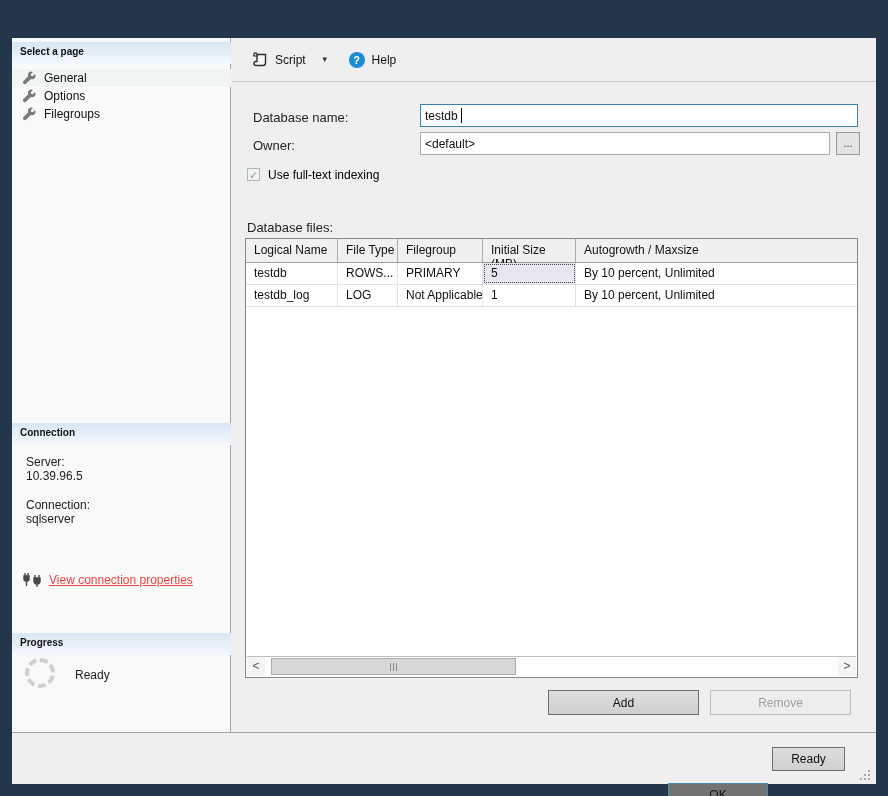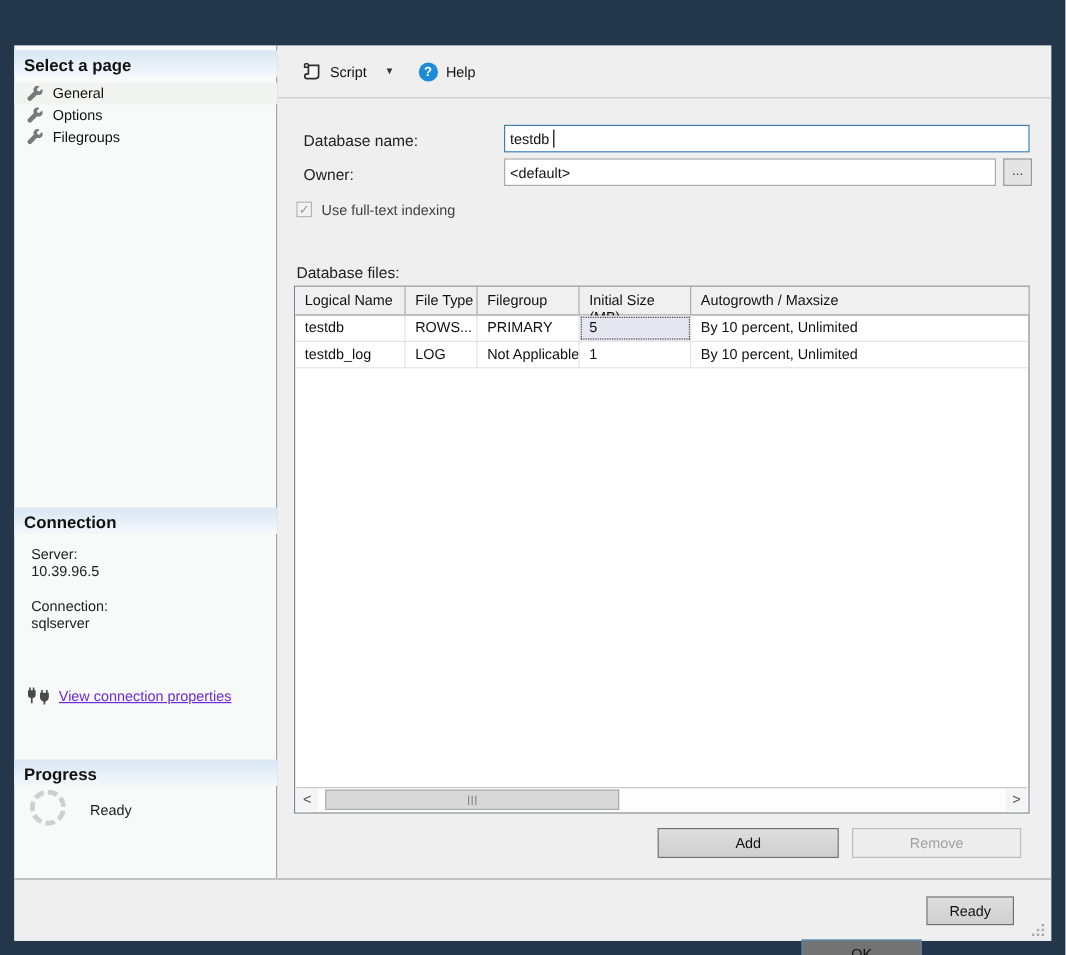--- a/index.html
+++ b/index.html
@@ -17,51 +17,51 @@
   .ctrl.max { width:40px; }
   .ctrl.close { width:54px; background:#C4554E; }
   .max-glyph { width:11px; height:10px; border:2px solid #17293B; }
   .min-glyph { margin-top:-6px; font-size:17px; }
 
   
   .content { position:absolute; left:12px; top:38px; width:864px; height:746px; background:#EFEFEF; }
 
   
   .sidebar { position:absolute; left:0; top:0; width:219px; height:694px; background:#F7FAF8; border-right:1px solid #9FA5AB; }
-  .sect-header { position:absolute; left:0; width:219px; height:22px; background:linear-gradient(to bottom,#D8E6F4,#F4F8FC); font-size:14px; font-weight:bold; color:#111; padding:4px 0 0 8px; }
+  .sect-header { position:absolute; left:0; width:219px; height:22px; background:linear-gradient(to bottom,#D8E6F4,#F4F8FC); font-size:10px; font-weight:bold; color:#111; padding:4px 0 0 8px; }
   .hdr-pages { top:4px; }
   .hdr-conn { top:385px; }
   .hdr-prog { top:595px; }
   .page-item { position:absolute; left:0; width:219px; height:18px; display:flex; align-items:center; cursor:pointer; font-size:12px; color:#111; }
   .page-item .wrench { margin:0 8px 0 10px; }
   .page-item.current { background:#F1F5F2; }
   .conn-label { position:absolute; left:14px; font-size:12px; color:#222; }
   .link-row { position:absolute; left:10px; top:534px; display:flex; align-items:center; }
-  .link { font-size:12px; color:#6d28d9; text-decoration:underline; cursor:pointer; margin-left:7px; }
+  .link { font-size:12px; color:#ef4444; text-decoration:underline; cursor:pointer; margin-left:7px; }
   .spinner { position:absolute; left:13px; top:620px; width:30px; height:30px; border:4px dashed #CFCFCF; border-radius:50%; }
   .ready { position:absolute; left:63px; top:630px; font-size:12px; color:#222; }
 
   
   .main { position:absolute; left:220px; top:0; width:644px; height:694px; background:#EFEFEF; }
   .toolbar { position:absolute; left:0; top:0; width:644px; height:44px; border-bottom:1px solid #C9C9C9; display:flex; align-items:center; }
   .tool-btn { display:flex; align-items:center; cursor:pointer; font-size:12px; color:#111; padding:4px 6px; }
   .tool-btn .lbl { margin-left:7px; }
   .drop-arrow { font-size:8px; color:#333; margin-left:9px; cursor:pointer; }
   .help-circle { width:16px; height:16px; border-radius:50%; background:#1E8BD8; color:#fff; font-size:11px; font-weight:bold; text-align:center; line-height:16px; }
   .script-group { margin-left:14px; }
   .help-group { margin-left:14px; }
 
   .form-label { position:absolute; font-size:13px; color:#222; }
   .fieldwrap { position:absolute; }
   .tb-input { width:100%; height:23px; border:1px solid #ABABAB; background:#fff; font-family:"Liberation Sans",sans-serif; font-size:12px; color:#111; padding:0 4px; outline:none; }
   .tb-input.focused { border:1px solid #3C7FB1; }
   .caret { position:absolute; left:41px; top:4px; width:1px; height:15px; background:#000; }
   .browse-btn { position:absolute; left:604px; top:94px; width:24px; height:23px; background:#E4E4E4; border:1px solid #9A9A9A; font-size:11px; color:#333; text-align:center; line-height:20px; cursor:pointer; }
   .checkbox { position:absolute; left:15px; top:130px; width:13px; height:13px; background:#F2F4F2; border:1px solid #AFB9AF; color:#8FA08F; font-size:11px; line-height:12px; text-align:center; }
-  .chk-label { position:absolute; left:36px; top:130px; font-size:12px; color:#404040; }
+  .chk-label { position:absolute; left:36px; top:130px; font-size:12px; color:#000000; }
 
   
   .files-table { position:absolute; left:13px; top:200px; width:613px; height:440px; background:#fff; border:1px solid #828790; }
   .t-header { display:flex; height:24px; background:#F0F0F0; border-bottom:1px solid #9E9E9E; }
   .t-header .cell { font-size:12px; color:#111; border-right:1px solid #ABABAB; padding:4px 0 0 8px; }
   .t-row { display:flex; height:22px; border-bottom:1px solid #E3E3E3; }
   .t-row .cell { font-size:12px; color:#111; border-right:1px solid #E3E3E3; padding:3px 0 0 8px; white-space:nowrap; overflow:hidden; }
   .c0{width:92px;} .c1{width:60px;} .c2{width:85px;} .c3{width:93px;} .c4{flex:1; border-right:none !important;}
   .cell.sel { background:#E7E7F1; outline:1px dotted #444; outline-offset:-2px; }
 

